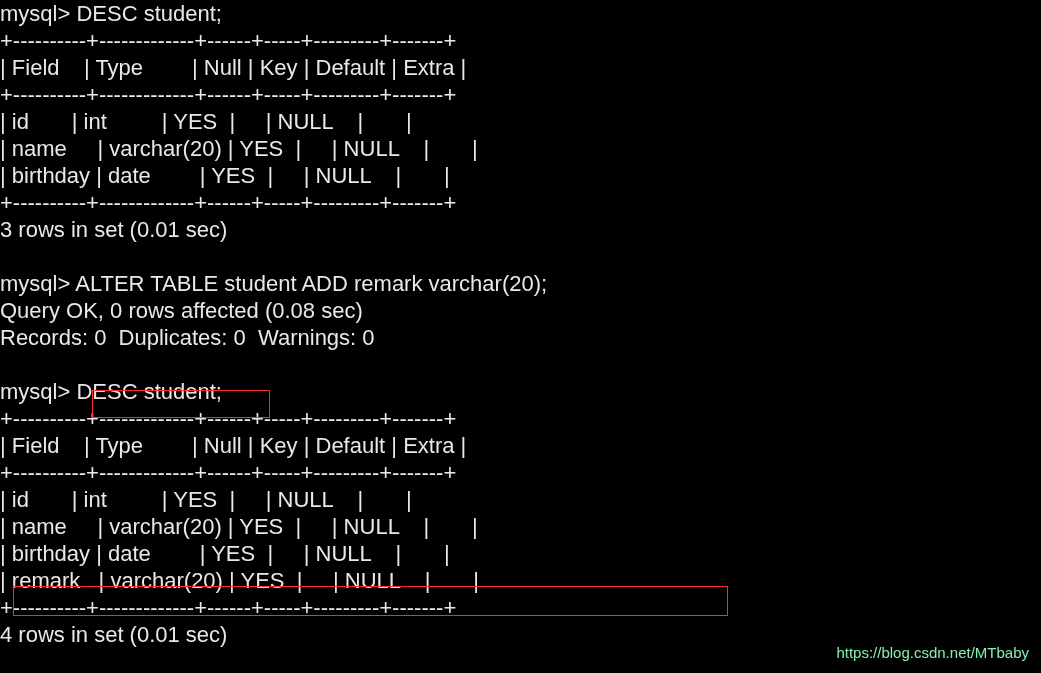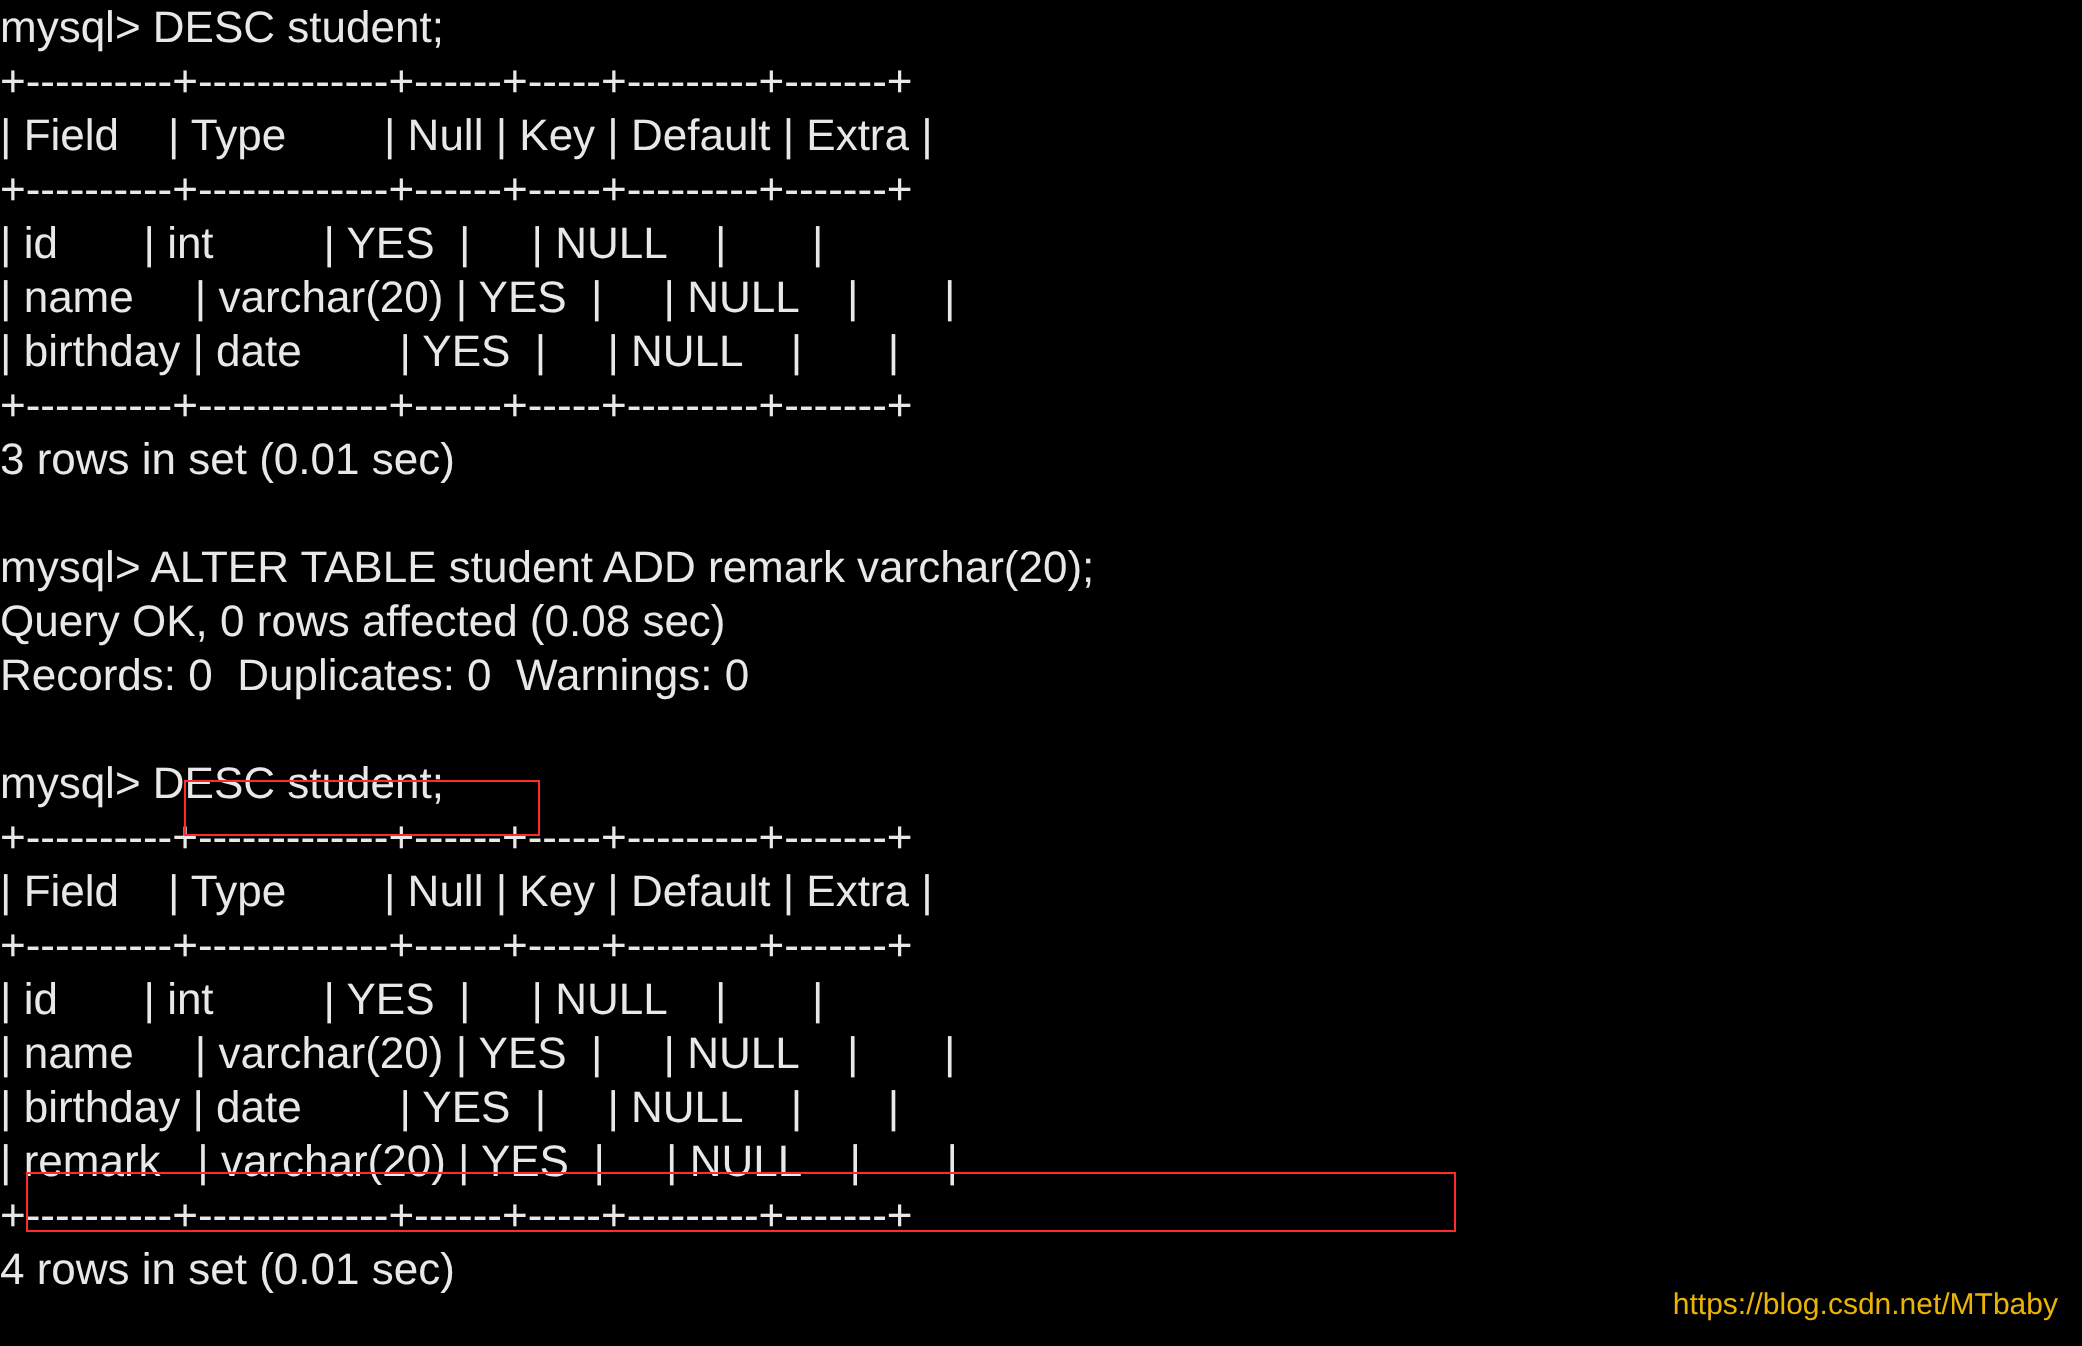--- a/index.html
+++ b/index.html
@@ -18,21 +18,21 @@
     margin: 0;
     padding: 0;
     font-family: Liberation Sans, sans-serif;
     line-height: 27px;
     white-space: pre;
   }
   .watermark {
     position: absolute;
     right: 12px;
     bottom: 12px;
-    color: #eab308;
+    color: #86efac;
     font-size: 15px;
     font-family: Arial, sans-serif;
   }
   .hl1 {
     position: absolute;
     left: 92px;
     top: 390px;
     width: 176px;
     height: 26px;
     border: 1px solid #ff2a2a;

